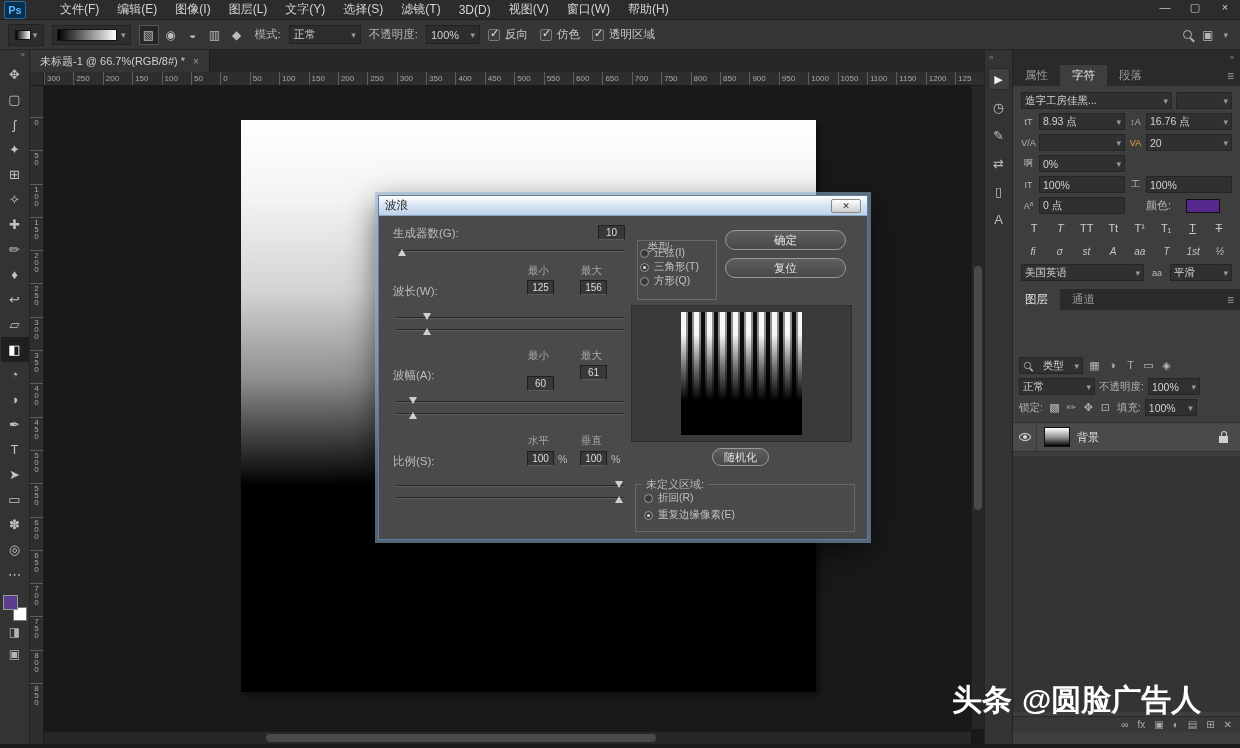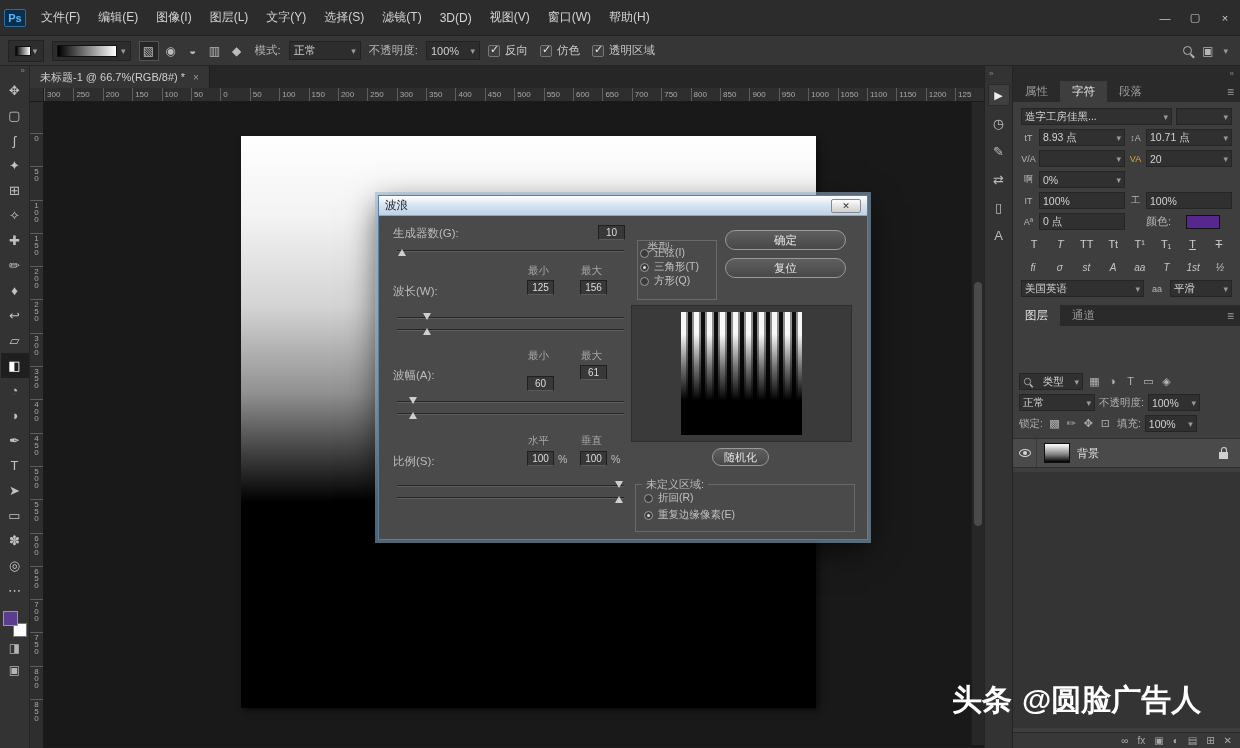--- a/index.html
+++ b/index.html
@@ -1,21 +1,21 @@
 <!DOCTYPE html>
 <html><head>
 <meta charset="utf-8">
 <style>
   * { margin:0; padding:0; box-sizing:border-box; }
   html,body { width:1240px; height:748px; overflow:hidden; background:#1b1b1b;
     font-family:"Liberation Sans","DejaVu Sans",sans-serif; font-size:12px; color:#c8c8c8; }
 
   
-  .menubar { height:36px; background:#2c2c2c; border-bottom:1px solid #1f1f1f;
-    display:flex; align-items:center; }
+  .menubar { height:20px; background:#2c2c2c; border-bottom:1px solid #1f1f1f;
+    display:flex; align-items:flex-end;gap:19px; }
   .ps-logo { width:22px; height:18px; margin:0 6px 0 4px; background:#07304f;
     border:1px solid #2f6b9f; border-radius:2px; color:#5fb6f5; font-size:11px;
     font-weight:bold; display:flex; align-items:center; justify-content:center; }
   .menu-items { display:flex; height:100%; }
   .mitem { padding:0 9px; display:flex; align-items:center; color:#d4d4d4; cursor:default; }
   .win-controls { margin-left:auto; display:flex; }
   .wc { width:30px; height:24px; display:flex; align-items:center; justify-content:center;
     color:#cccccc; font-size:11px; }
 
   
@@ -427,21 +427,21 @@
         </div>
       </div>
       <div class="row4">
         <span class="ficon">tT</span>
         <div class="fld">
           <span>8.93 点</span>
           <span class="arrow">▾</span>
         </div>
         <span class="ficon">↕A</span>
         <div class="fld">
-          <span>10.71 点</span>
+          <span>16.76 点</span>
           <span class="arrow">▾</span>
         </div>
       </div>
       <div class="row4">
         <span class="ficon">V/A</span>
         <div class="fld">
           <span></span>
           <span class="arrow">▾</span>
         </div>
         <span class="ficon hot">VA</span>

